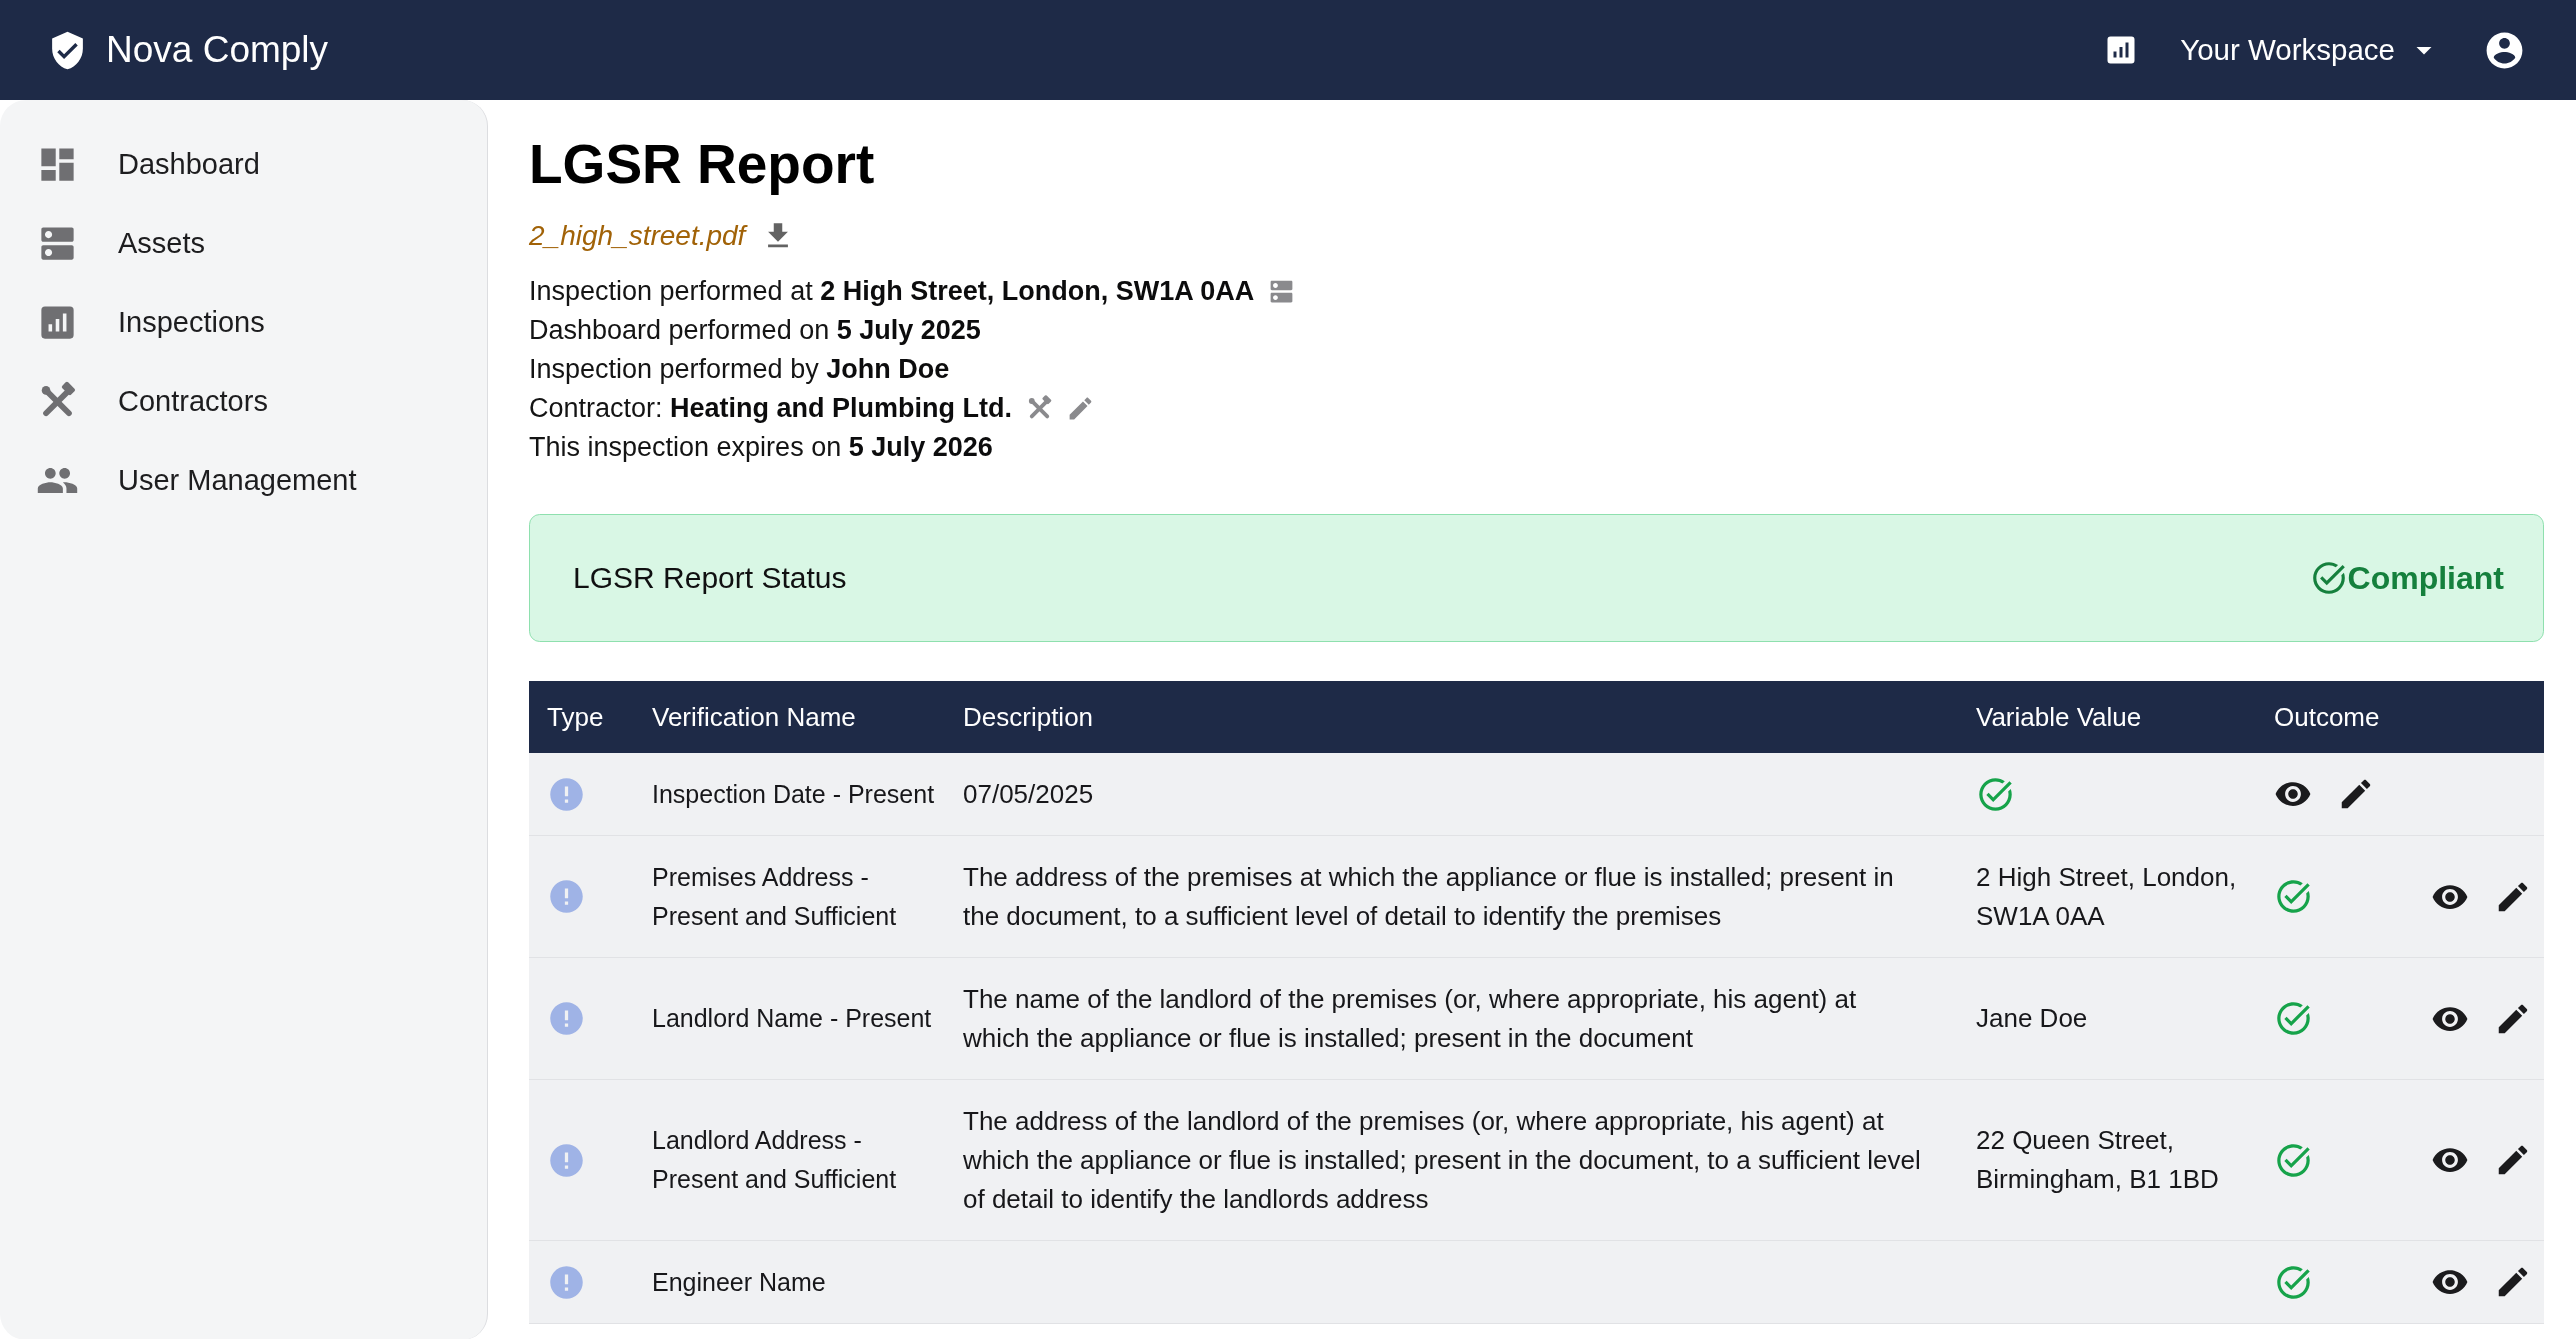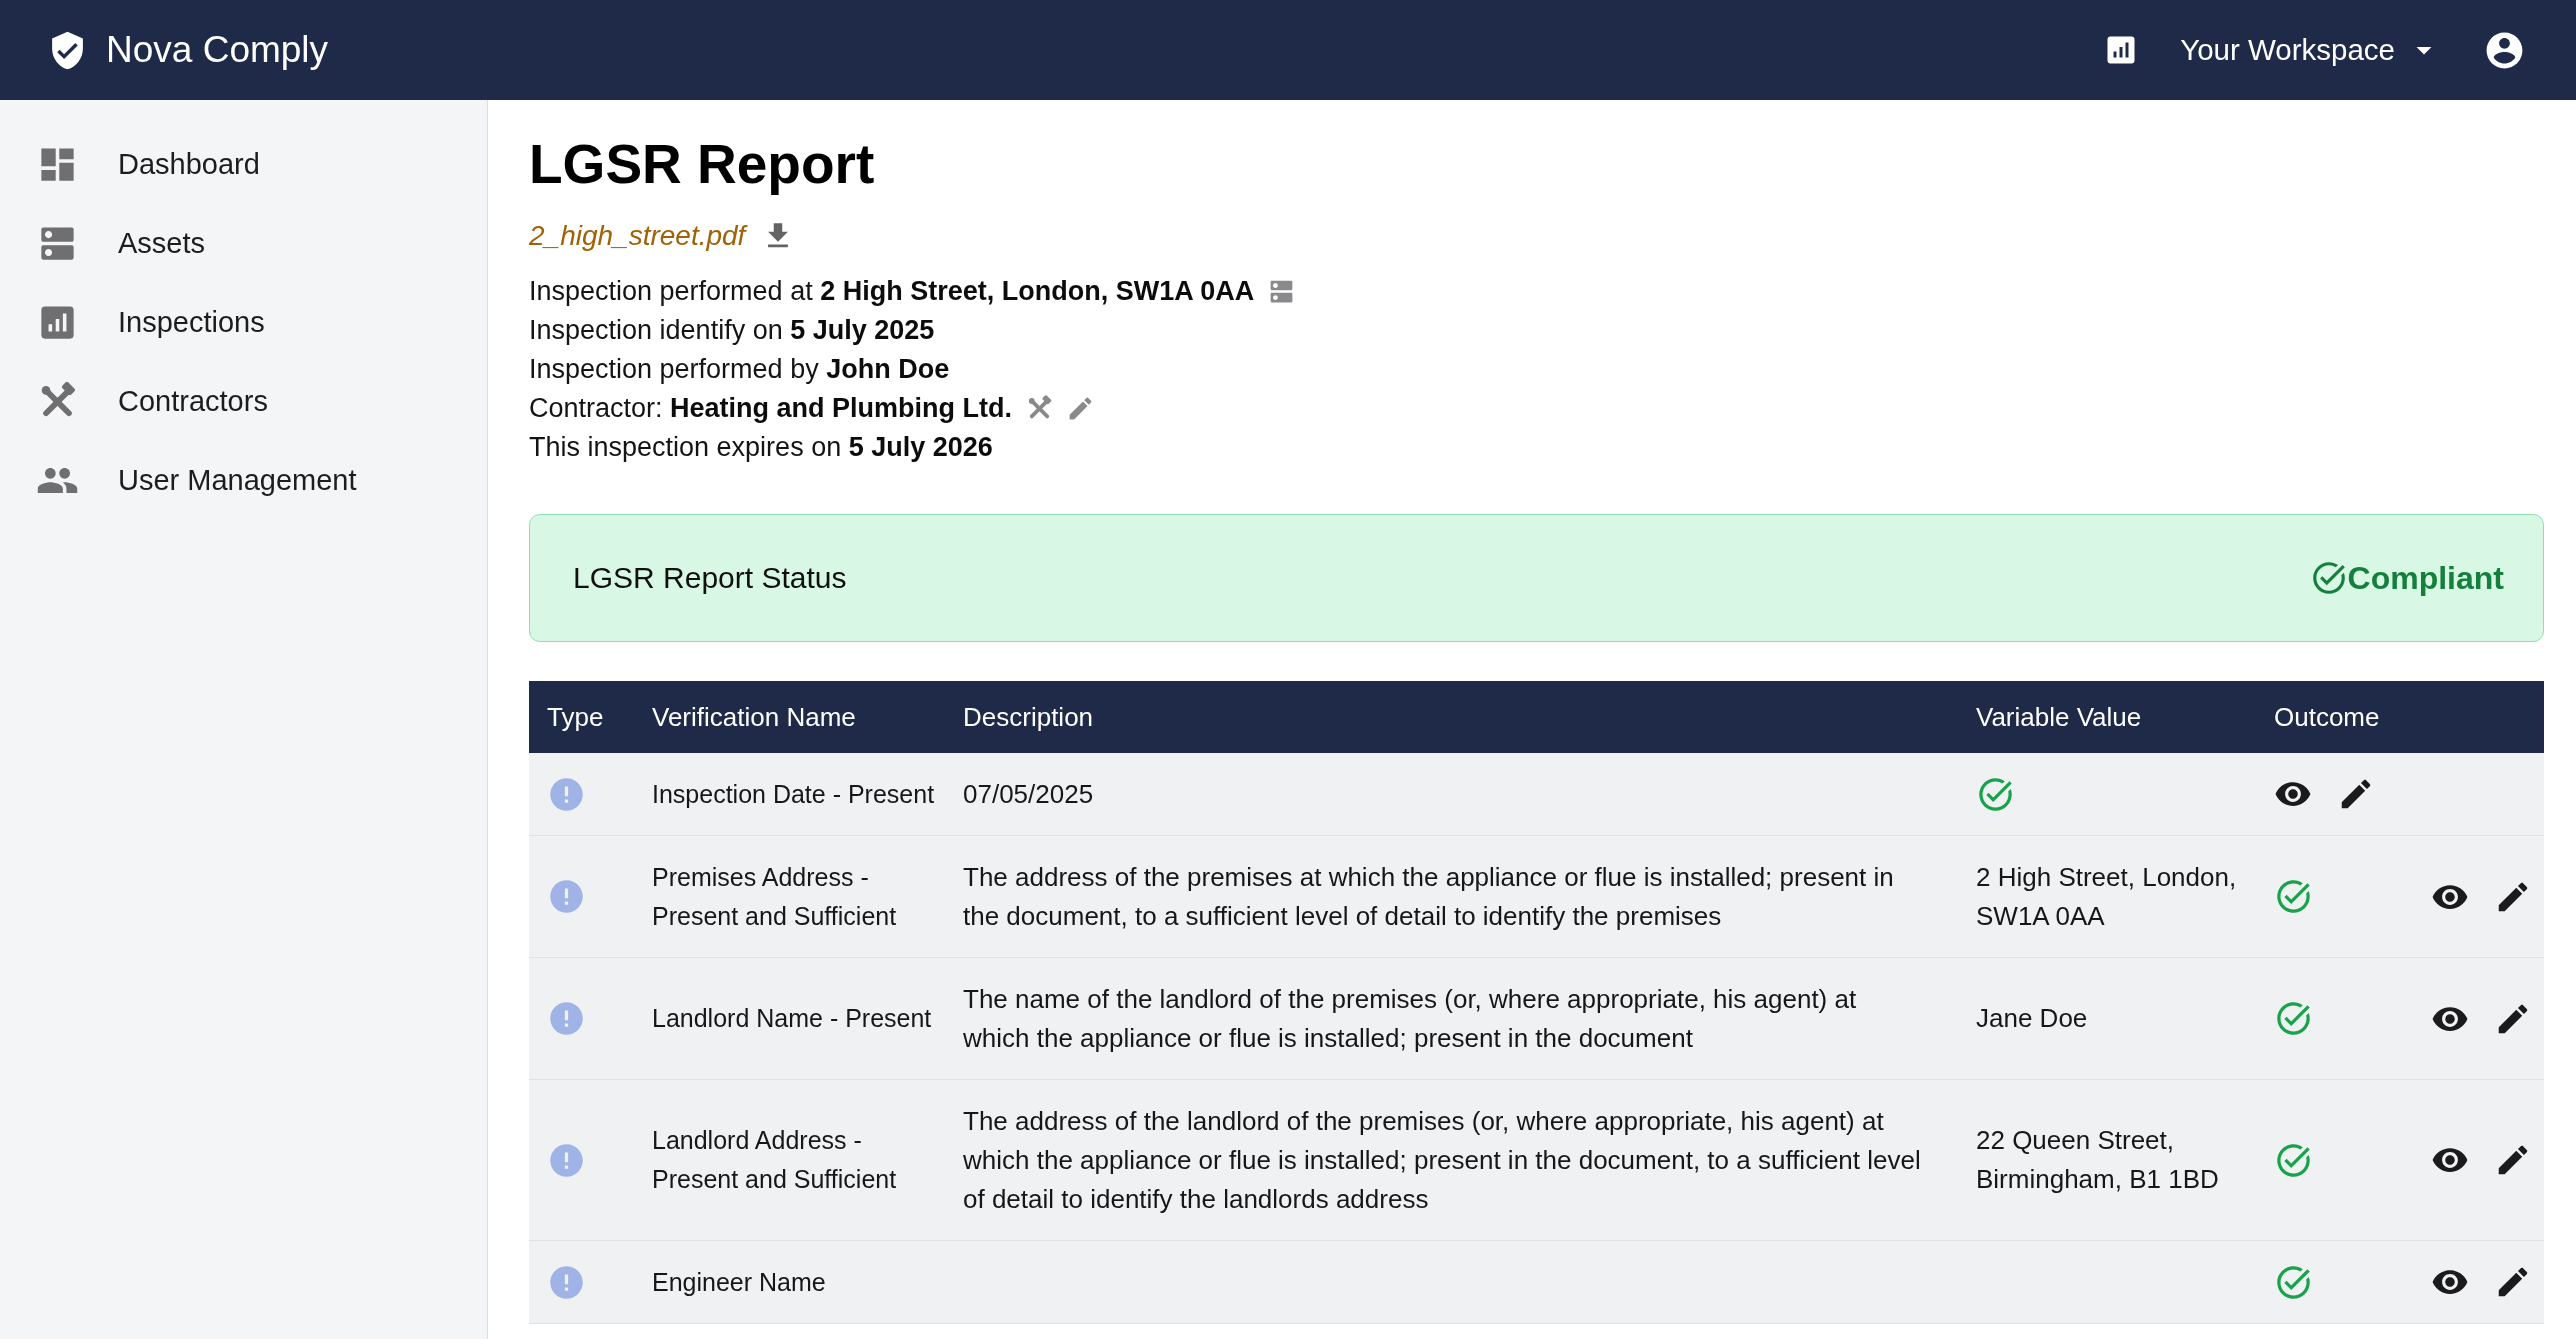--- a/index.html
+++ b/index.html
@@ -29,21 +29,21 @@
   .brand{display:flex;align-items:center;gap:18px;color:#fff;font-size:37px;font-weight:500;cursor:pointer}
   .brand svg{width:41px;height:41px;fill:#fff}
   .nav-right{display:flex;align-items:center;gap:41px;color:#fff}
   .nav-icon-btn svg{width:36px;height:36px;fill:#fff;display:block;cursor:pointer}
   .workspace{display:flex;align-items:center;gap:11px;font-size:29.5px;cursor:pointer}
   .workspace svg{width:36px;height:36px;fill:#fff}
   .avatar svg{width:43px;height:43px;fill:#fff;display:block;cursor:pointer}
   
   .sidebar{
     position:absolute;top:100px;left:0;width:488px;bottom:0;background:var(--sidebar-bg);
-    border-right:1.8px solid var(--sidebar-border);padding-top:25px;
+    border-right:1.8px solid var(--sidebar-border);padding-top:25px;border-radius:26px;
   }
   .side-item{display:flex;align-items:center;height:79px;padding-left:36px;gap:39px;font-size:29px;color:#1d1d1f;cursor:pointer}
   .side-item svg{width:43px;height:43px;fill:var(--icon-gray);flex:none}
   
   .main{position:absolute;top:100px;left:490px;right:0;bottom:0;background:#fff;padding:32px 0 0 39px}
   .page-title{font-size:55px;line-height:64px;font-weight:700;margin:0;color:#000000}
   .file-row{margin-top:23px;display:flex;align-items:center;gap:16px;font-size:28px;font-style:italic;color:#a16207}
   .file-row svg{width:34px;height:34px;fill:#636363;cursor:pointer}
   .details{margin-top:19px;font-size:27px;line-height:39px;color:#141414}
   .details .dline{white-space:pre-wrap}
@@ -168,21 +168,21 @@
     <span>2_high_street.pdf</span>
     <svg viewBox="0 0 24 24">
         <use href="#p-download"></use>
       </svg>
   </div>
 
   <div class="details">
     <div class="dline"><span>Inspection performed at </span><b>2 High Street, London, SW1A 0AA</b><span class="inline-ic clickable"><svg viewBox="0 0 24 24">
             <use href="#p-dns"></use>
           </svg></span></div>
-    <div class="dline"><span>Inspection identify on </span><b>5 July 2025</b></div>
+    <div class="dline"><span>Dashboard performed on </span><b>5 July 2025</b></div>
     <div class="dline"><span>Inspection performed by </span><b>John Doe</b></div>
     <div class="dline"><span>Contractor: </span><b>Heating and Plumbing Ltd.</b><span class="inline-ic clickable"><svg viewBox="0 0 24 24" fill="#8a8a8d" color="#8a8a8d">
             <use href="#p-tools"></use>
           </svg></span><span class="inline-ic clickable"><svg viewBox="0 0 24 24">
             <use href="#p-edit"></use>
           </svg></span></div>
     <div class="dline"><span>This inspection expires on </span><b>5 July 2026</b></div>
   </div>
 
   <div class="status-banner">

